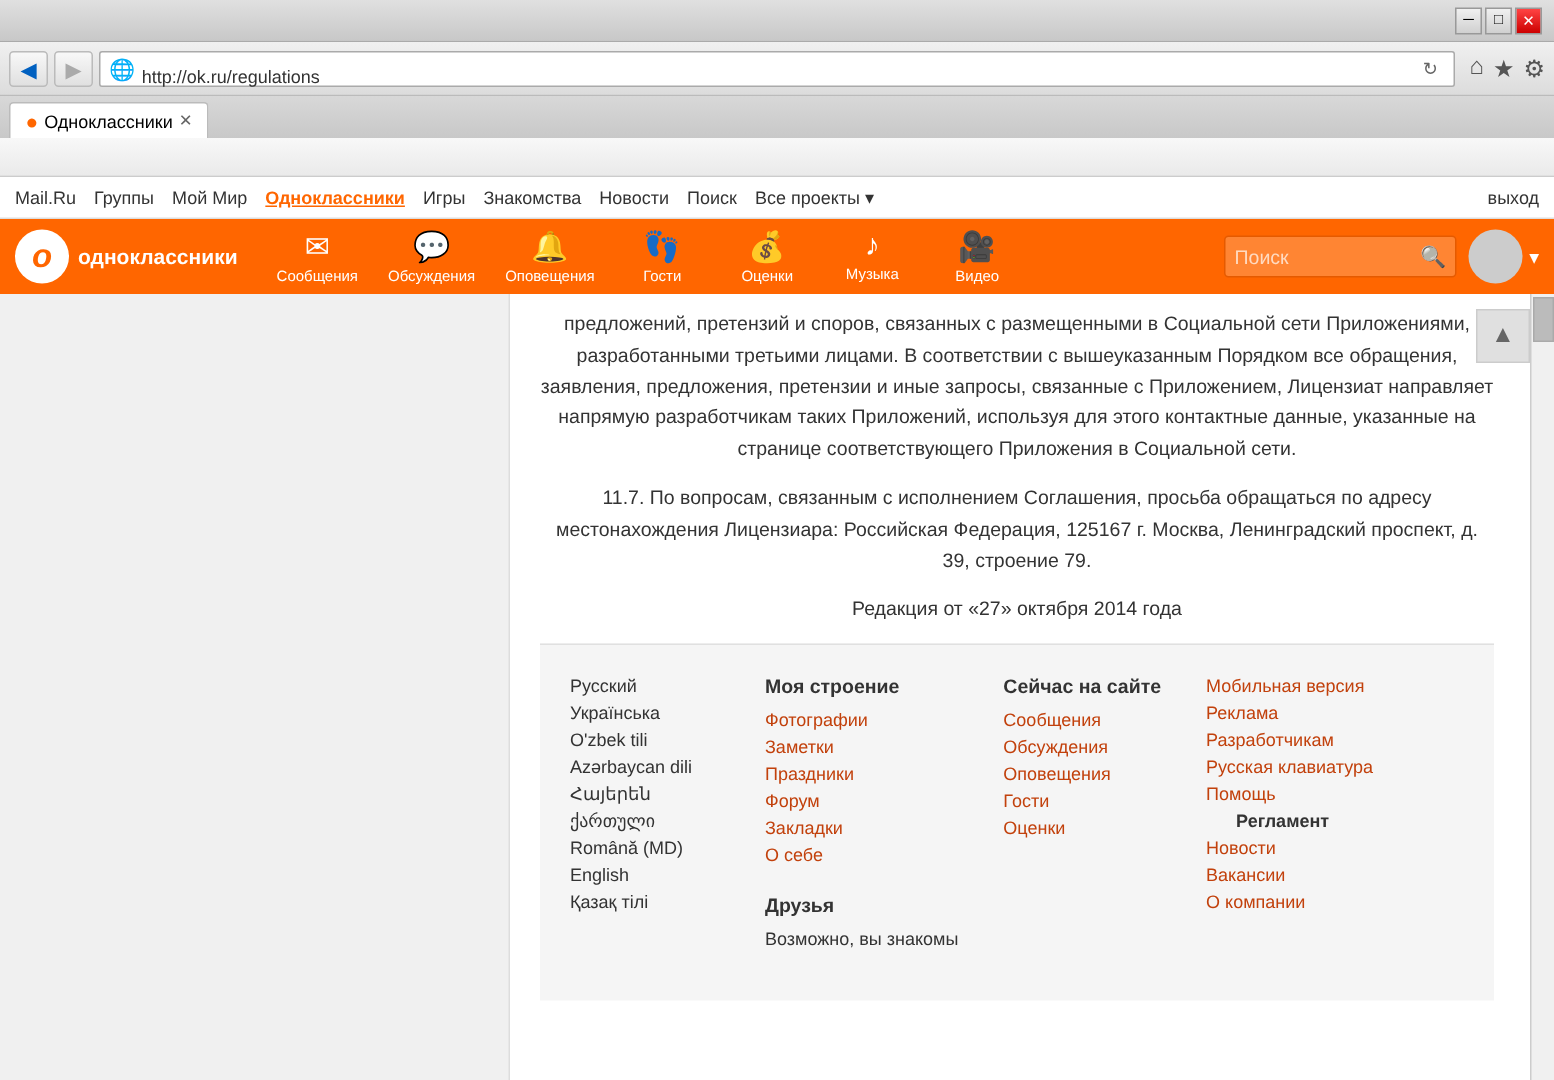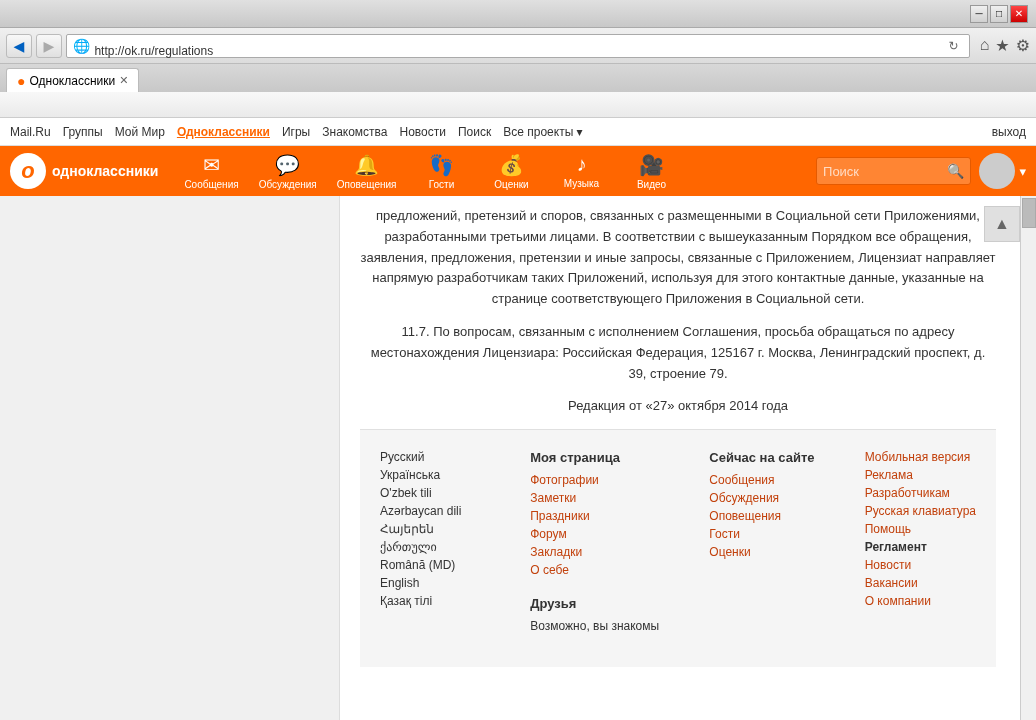--- a/index.html
+++ b/index.html
@@ -49,25 +49,25 @@
 
     .content-text { font-size: 13px; line-height: 1.6; color: #333; margin-bottom: 12px; }
     .content-text p { margin-bottom: 10px; text-align: center; }
 
     .action-links { display: flex; align-items: center; gap: 16px; margin: 20px 0 30px 0; }
     .action-link { color: #06c; text-decoration: none; font-size: 13px; cursor: pointer; }
     .badge { width: 32px; height: 32px; background: #e00; border-radius: 50%; display: flex; align-items: center; justify-content: center; color: #fff; font-size: 16px; font-weight: bold; }
 
     
     .footer { background: #f5f5f5; padding: 20px 20px 10px 20px; border-top: 1px solid #e0e0e0; }
-    .footer-columns { display: flex; gap: 30px; margin-bottom: 20px; justify-content: space-between; }
+    .footer-columns { display: flex; gap: 30px; margin-bottom: 20px; }
     .footer-col { min-width: 100px; }
     .footer-col-title { font-size: 13px; font-weight: bold; color: #333; margin-bottom: 8px; }
     .footer-link { display: block; font-size: 12px; color: #c2410c; text-decoration: none; margin-bottom: 4px; cursor: pointer; }
-    .footer-link.bold { font-weight: bold; color: #333; }
+    .footer-link.bold { font-weight: bold; color: #333; margin-left: 20px; }
     .footer-lang { font-size: 12px; color: #333; margin-bottom: 4px; cursor: pointer; }
 
     
     .page-wrapper { width: 1036px; height: 720px; overflow: hidden; position: relative; }
     .content-right { flex: 1; overflow-y: hidden; position: relative; }
   </style>
 </head>
 <body>
 
 <div class="page-wrapper">
@@ -196,21 +196,21 @@
               <div class="footer-lang">O'zbek tili</div>
               <div class="footer-lang">Azərbaycan dili</div>
               <div class="footer-lang">Հայերեն</div>
               <div class="footer-lang">ქართული</div>
               <div class="footer-lang">Română (MD)</div>
               <div class="footer-lang">English</div>
               <div class="footer-lang">Қазақ тілі</div>
             </div>
 
             <div class="footer-col">
-              <div class="footer-col-title">Моя страница</div>
+              <div class="footer-col-title">Моя строение</div>
               <a class="footer-link">Фотографии</a>
               <a class="footer-link">Заметки</a>
               <a class="footer-link">Праздники</a>
               <a class="footer-link">Форум</a>
               <a class="footer-link">Закладки</a>
               <a class="footer-link">О себе</a>
               <br>
               <div class="footer-col-title">Друзья</div>
               <div class="footer-lang">Возможно, вы знакомы</div>
               

